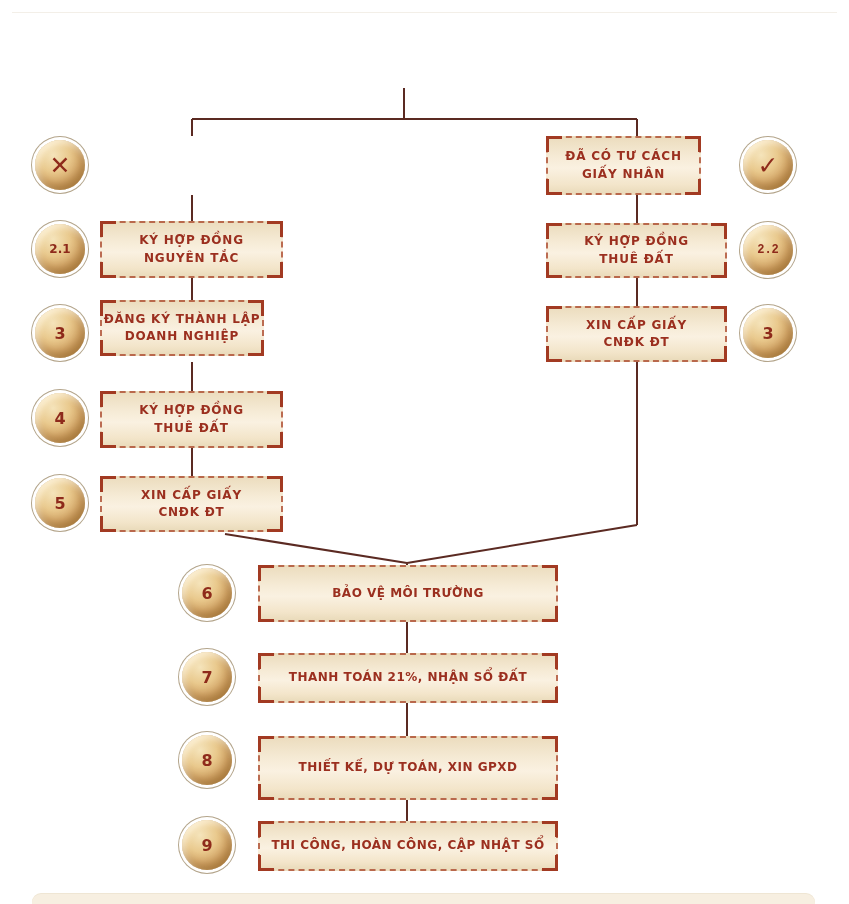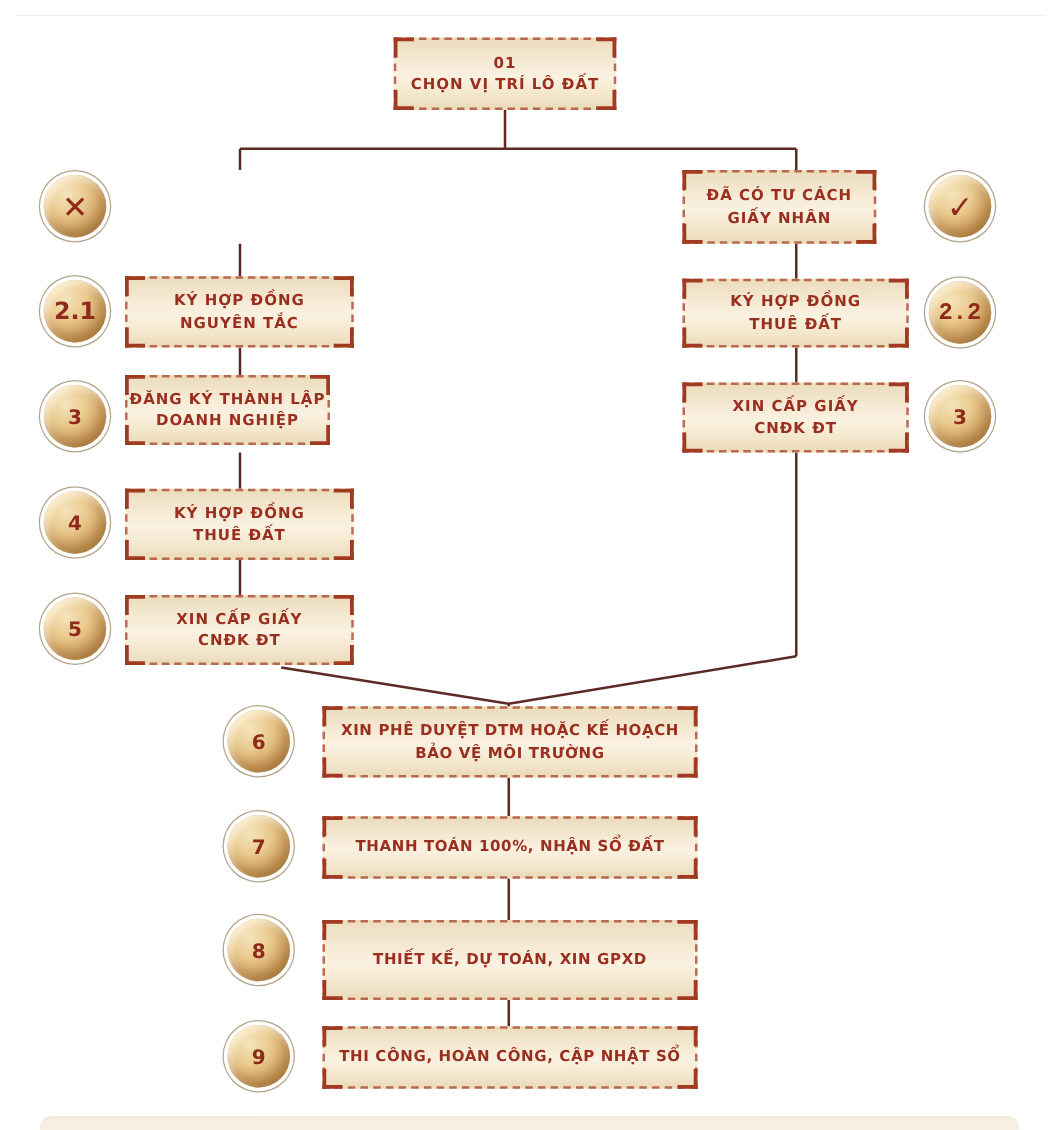--- a/index.html
+++ b/index.html
@@ -30,21 +30,21 @@
   .box.wide{font-size:12px;letter-spacing:.5px;}
   
   .badge{
     position:absolute;width:50px;height:50px;border-radius:50%;z-index:1;
     background:radial-gradient(circle at 36% 30%,#f5e4bb 0%,#e9c98d 35%,#d7aa6c 60%,#c0904f 82%,#aa7b3e 100%);
     box-shadow:inset -4px -6px 9px rgba(118,72,18,.35),inset 3px 4px 6px rgba(255,246,222,.85),
                0 0 0 3px #ffffff,0 0 0 4px #b3a48a;
     display:flex;align-items:center;justify-content:center;
     color:#8e2a1b;font-weight:bold;font-size:16px;
   }
-  .badge.small{font-size:19px;}
+  .badge.small{font-size:12px;}
   .badge.mark{font-size:25px;line-height:1;}
   
   .panel-edge{position:absolute;z-index:0;background:transparent;border-top:1px solid #f3efe8;}
   .footer-strip{
     position:absolute;left:32px;right:34px;top:894px;height:10px;z-index:1;
     background:#f7efe1;border-radius:9px 9px 0 0;box-shadow:0 -1px 0 #efe6d4;
   }
 </style>
 </head>
 <body>
@@ -67,26 +67,20 @@
       M637 525 L407 563
       M225 534 L407 563
       M407 562 L407 566
       M407 622 L407 653
       M407 702 L407 736
       M407 786 L407 821"></path>
   </svg>
 
   <div class="panel-edge" style="left:12px;right:12px;top:12px;height:1px;"></div>
 
-  <div class="box" style="left:315px;top:30px;width:178px;height:58px;">
-    <div class="tx">
-      <span>01</span>
-      <span>CHỌN VỊ TRÍ LÔ ĐẤT</span>
-    </div>
-  </div>
 
   <div class="badge mark" style="left:35px;top:140px;">✕</div>
   <div class="badge small" style="left:35px;top:224px;">2.1</div>
   <div class="badge" style="left:35px;top:308px;">3</div>
   <div class="badge" style="left:35px;top:393px;">4</div>
   <div class="badge" style="left:35px;top:478px;">5</div>
 
   <div class="box" style="left:100px;top:221px;width:183px;height:57px;">
     <div class="tx">
       <span>KÝ HỢP ĐỒNG</span>
@@ -135,27 +129,26 @@
     </div>
   </div>
 
   <div class="badge" style="left:182px;top:568px;">6</div>
   <div class="badge" style="left:182px;top:652px;">7</div>
   <div class="badge" style="left:182px;top:735px;">8</div>
   <div class="badge" style="left:182px;top:820px;">9</div>
 
   <div class="box wide" style="left:258px;top:565px;width:300px;height:57px;">
     <div class="tx">
-      <span>XIN PHÊ DUYỆT DTM HOẶC KẾ HOẠCH</span>
       <span>BẢO VỆ MÔI TRƯỜNG</span>
     </div>
   </div>
   <div class="box wide" style="left:258px;top:653px;width:300px;height:50px;">
     <div class="tx">
-      <span>THANH TOÁN 100%, NHẬN SỔ ĐẤT</span>
+      <span>THANH TOÁN 21%, NHẬN SỔ ĐẤT</span>
     </div>
   </div>
   <div class="box wide" style="left:258px;top:736px;width:300px;height:64px;">
     <div class="tx">
       <span>THIẾT KẾ, DỰ TOÁN, XIN GPXD</span>
     </div>
   </div>
   <div class="box wide" style="left:258px;top:821px;width:300px;height:50px;">
     <div class="tx">
       <span>THI CÔNG, HOÀN CÔNG, CẬP NHẬT SỔ</span>

